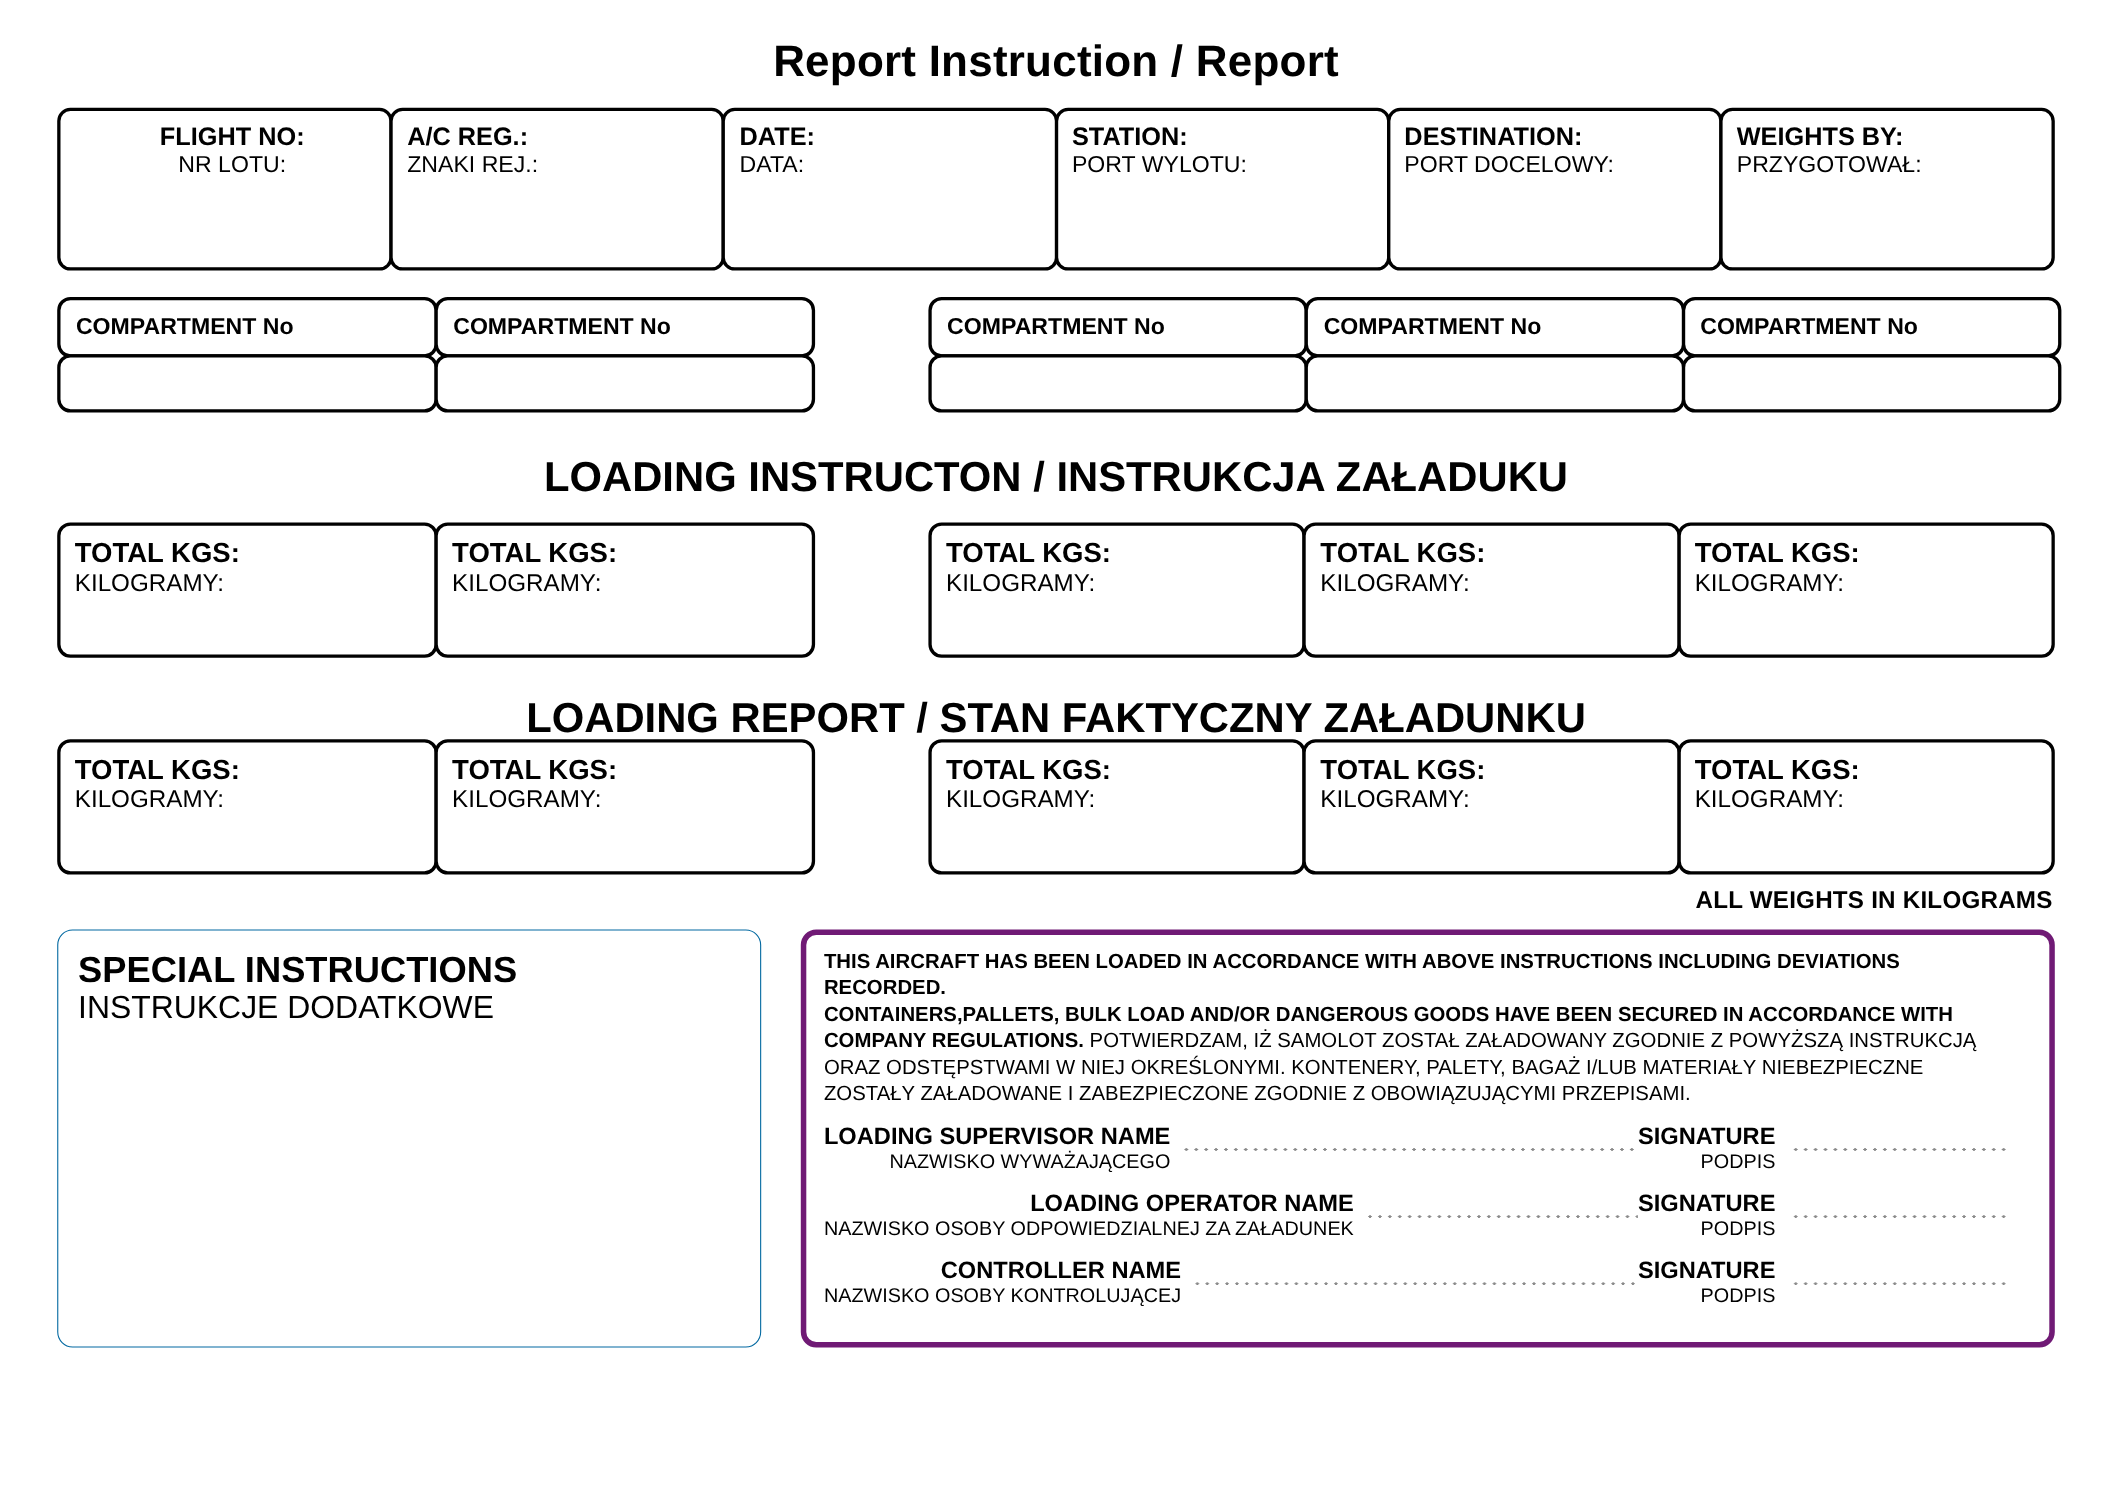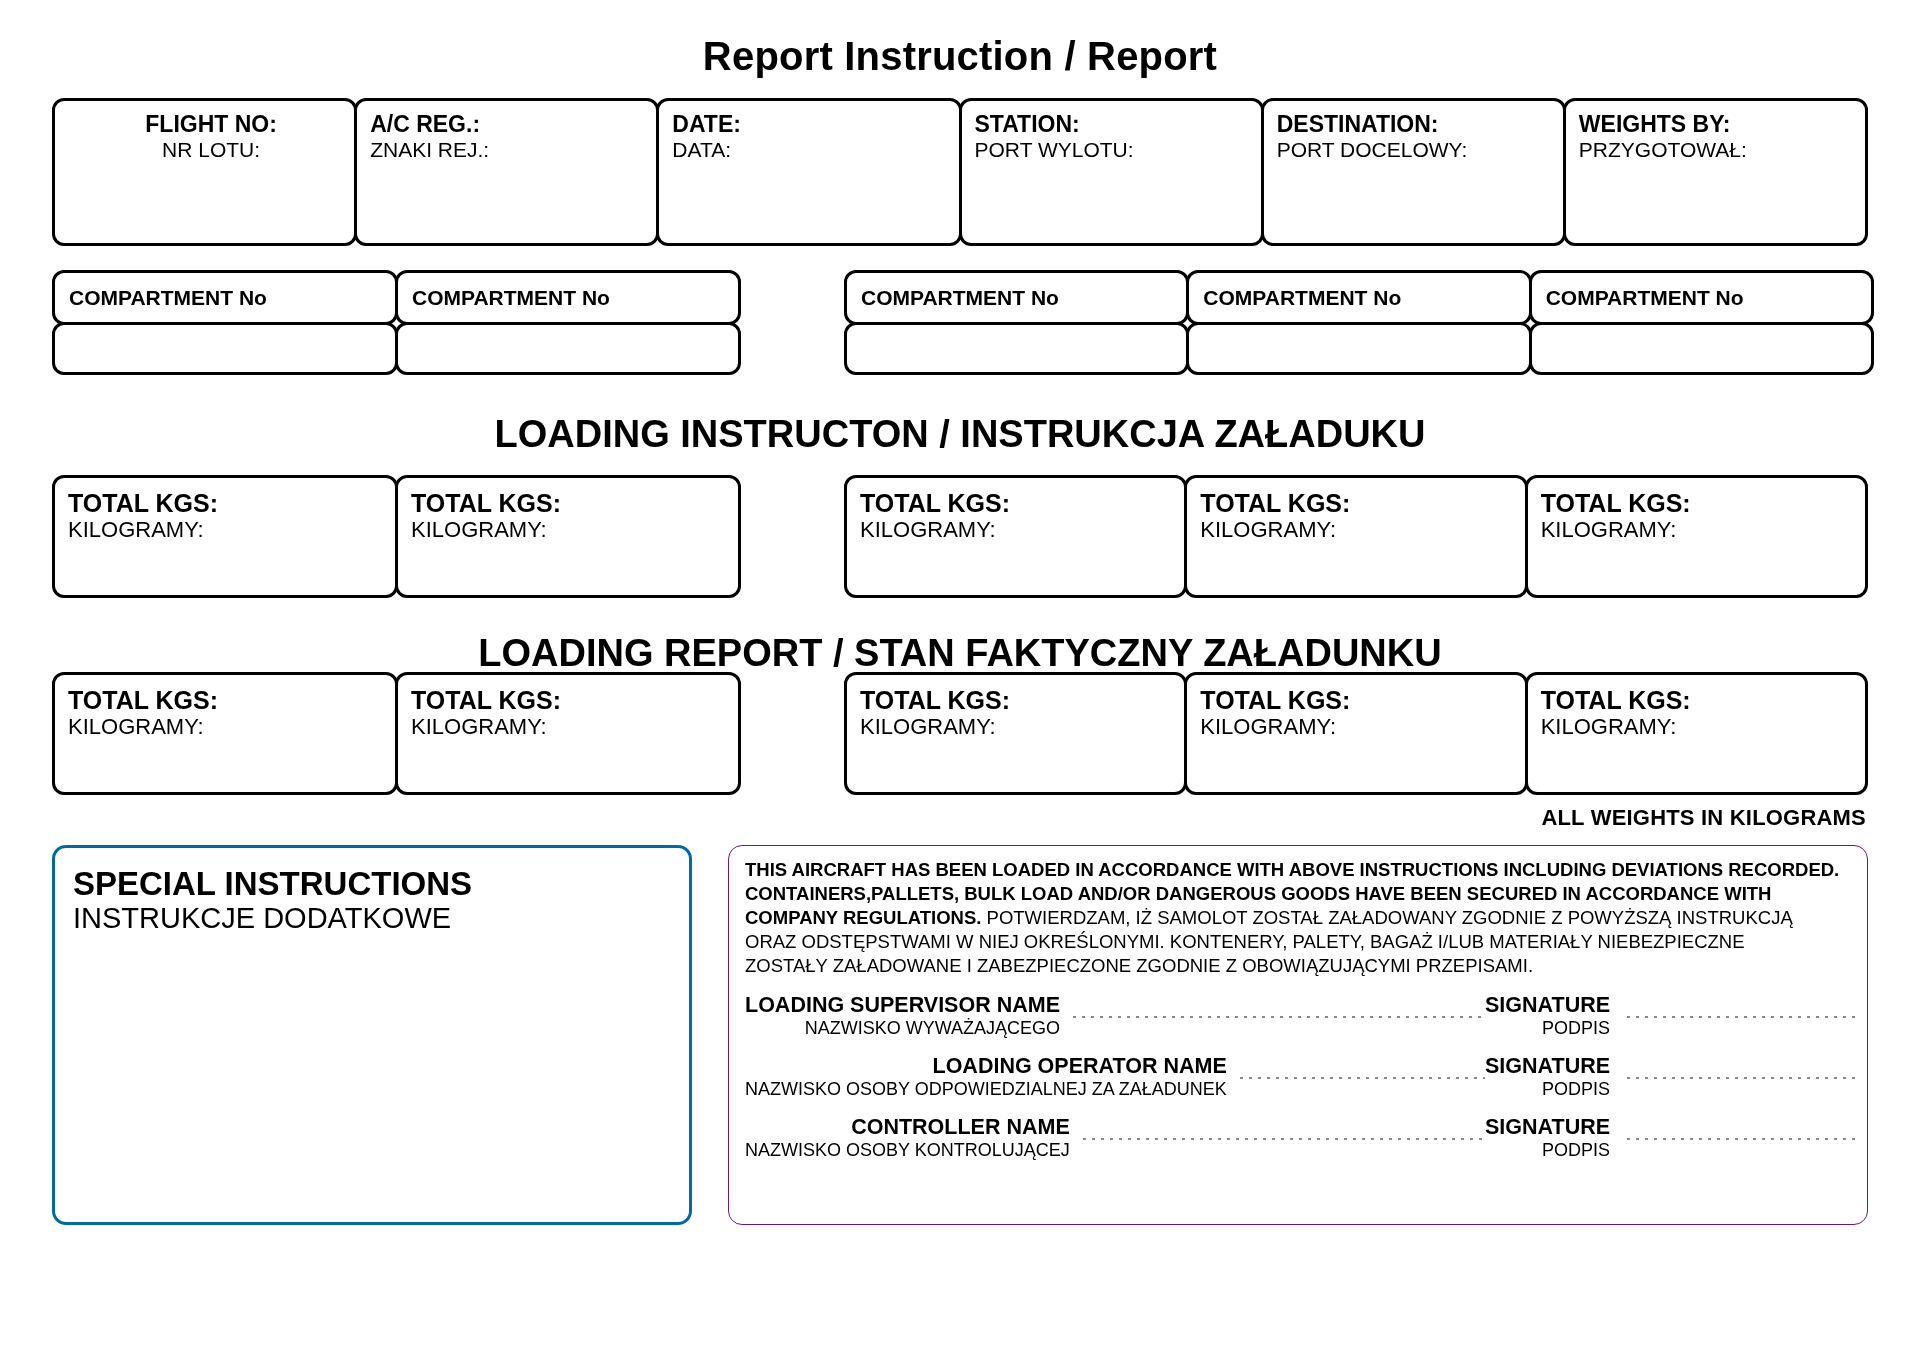--- a/index.html
+++ b/index.html
@@ -131,44 +131,44 @@
 
   
   .bottom-row {
     display: flex;
     margin-top: 14px;
   }
   .special-box {
     width: 640px;
     height: 380px;
     flex: 0 0 640px;
-    border: 3px solid #0369a1;
+    border: 1px solid #0369a1;
     border-radius: 14px;
     box-sizing: border-box;
     padding: 18px 0 0 18px;
   }
   .special-title {
     font-size: 33px;
     font-weight: bold;
     line-height: 1.08;
   }
   .special-sub {
     font-size: 29px;
     font-weight: normal;
     line-height: 1.15;
   }
   .bottom-gap { width: 36px; flex: 0 0 36px; }
 
   .decl-box {
     flex: 1 1 auto;
     height: 380px;
-    border: 1px solid #701a75;
+    border: 5px solid #701a75;
     border-radius: 14px;
     box-sizing: border-box;
-    padding: 12px 8px 0 16px;
+    padding: 12px 32px 0 16px;
   }
   .decl-text {
     font-size: 18.5px;
     line-height: 1.30;
   }
   .decl-text b { font-weight: bold; }
 
   .sig-table {
     margin-top: 16px;
     text-align: right;

